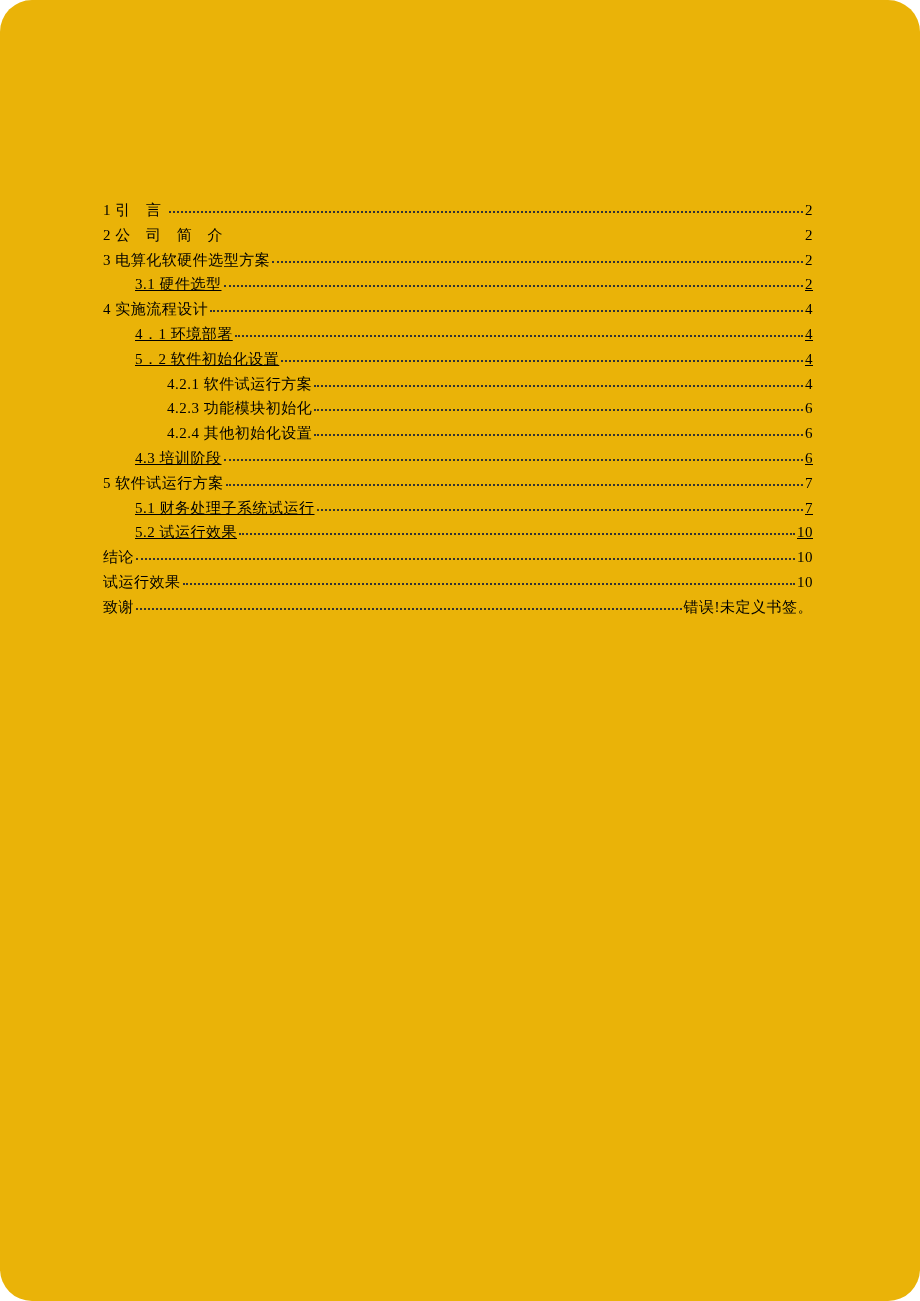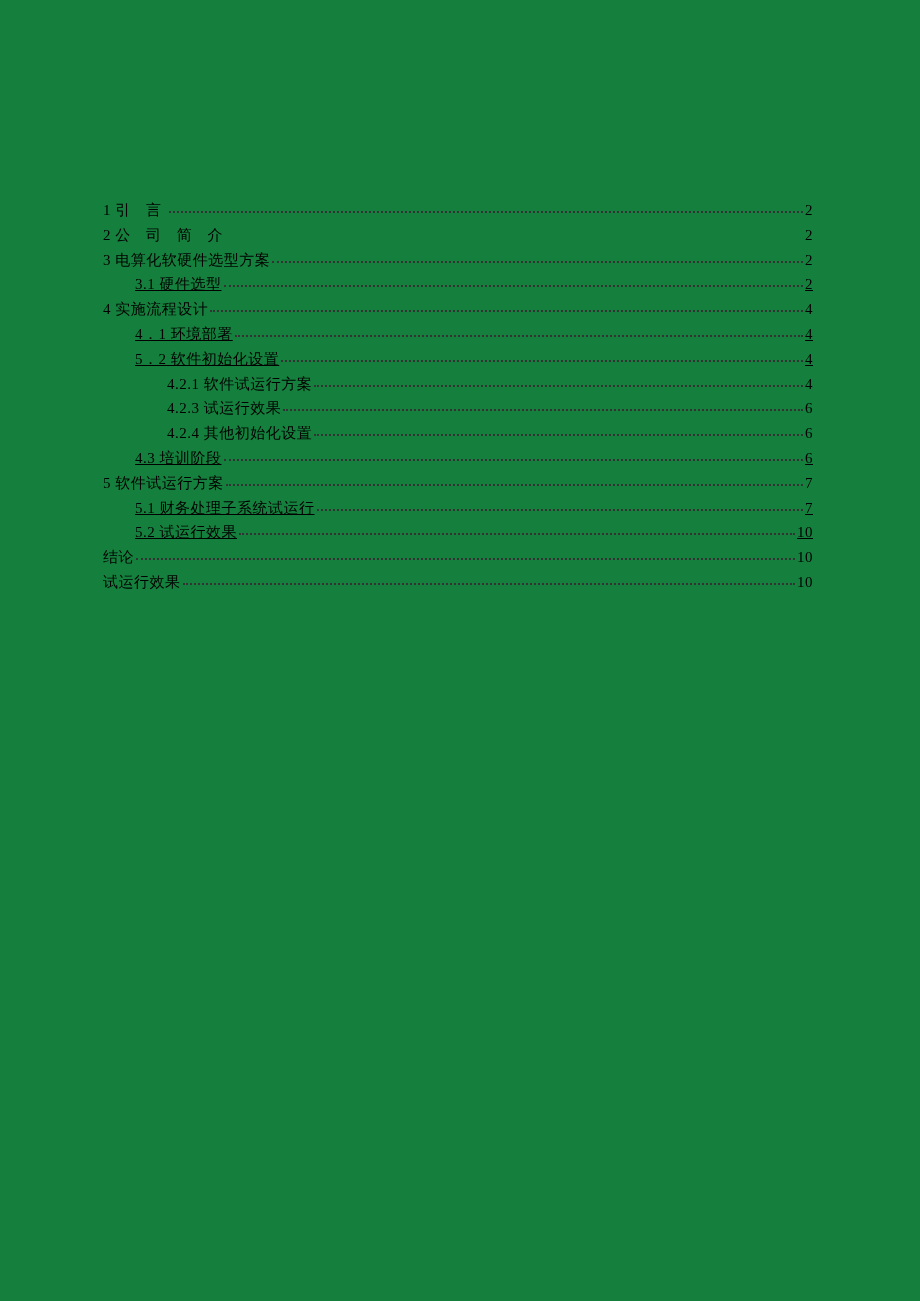--- a/index.html
+++ b/index.html
@@ -6,23 +6,24 @@
     margin: 0;
     padding: 0;
     background: #ffffff;
     font-family: "SimSun", "宋体", serif;
     color: #000;
   }
   .page {
     width: 920px;
     height: 1301px;
     position: relative;
-    background: #15803d;
+    background: #eab308;
     box-sizing: border-box;
     padding: 198px 107px 0 103px;
+    border-radius: 32px;
   }
   .toc-line {
     display: flex;
     align-items: baseline;
     white-space: nowrap;
     font-size: 15px;
     line-height: 24.8px;
     letter-spacing: 0.5px;
     overflow: hidden;
   }
@@ -87,21 +88,21 @@
         <span class="title"><span>5．2 软件初始化设置</span> </span>
         <span class="leader"></span>
         <span class="page-no">4</span>
       </div>
       <div class="toc-line indent-2">
         <span class="title"><span>4.2.1 软件试运行方案</span> </span>
         <span class="leader"></span>
         <span class="page-no">4</span>
       </div>
       <div class="toc-line indent-2">
-        <span class="title"><span>4.2.3 试运行效果</span> </span>
+        <span class="title"><span>4.2.3 功能模块初始化</span> </span>
         <span class="leader"></span>
         <span class="page-no">6</span>
       </div>
       <div class="toc-line indent-2">
         <span class="title"><span>4.2.4 其他初始化设置</span> </span>
         <span class="leader"></span>
         <span class="page-no">6</span>
       </div>
       <div class="toc-line indent-1">
         <span class="title"><span>4.3 培训阶段</span> </span>
@@ -126,14 +127,20 @@
       <div class="toc-line indent-0">
         <span class="title"><span>结论</span> </span>
         <span class="leader"></span>
         <span class="page-no">10</span>
       </div>
       <div class="toc-line indent-0">
         <span class="title"><span>试运行效果</span> </span>
         <span class="leader"></span>
         <span class="page-no">10</span>
       </div>
+      <div class="toc-line indent-0">
+        <span class="title"><span>致谢</span> </span>
+        <span class="leader"></span>
+        <span class="page-no">错误!未定义书签</span>
+        <span class="trail">。</span>
+      </div>
     </div>
 </div>
 
 </body></html>

